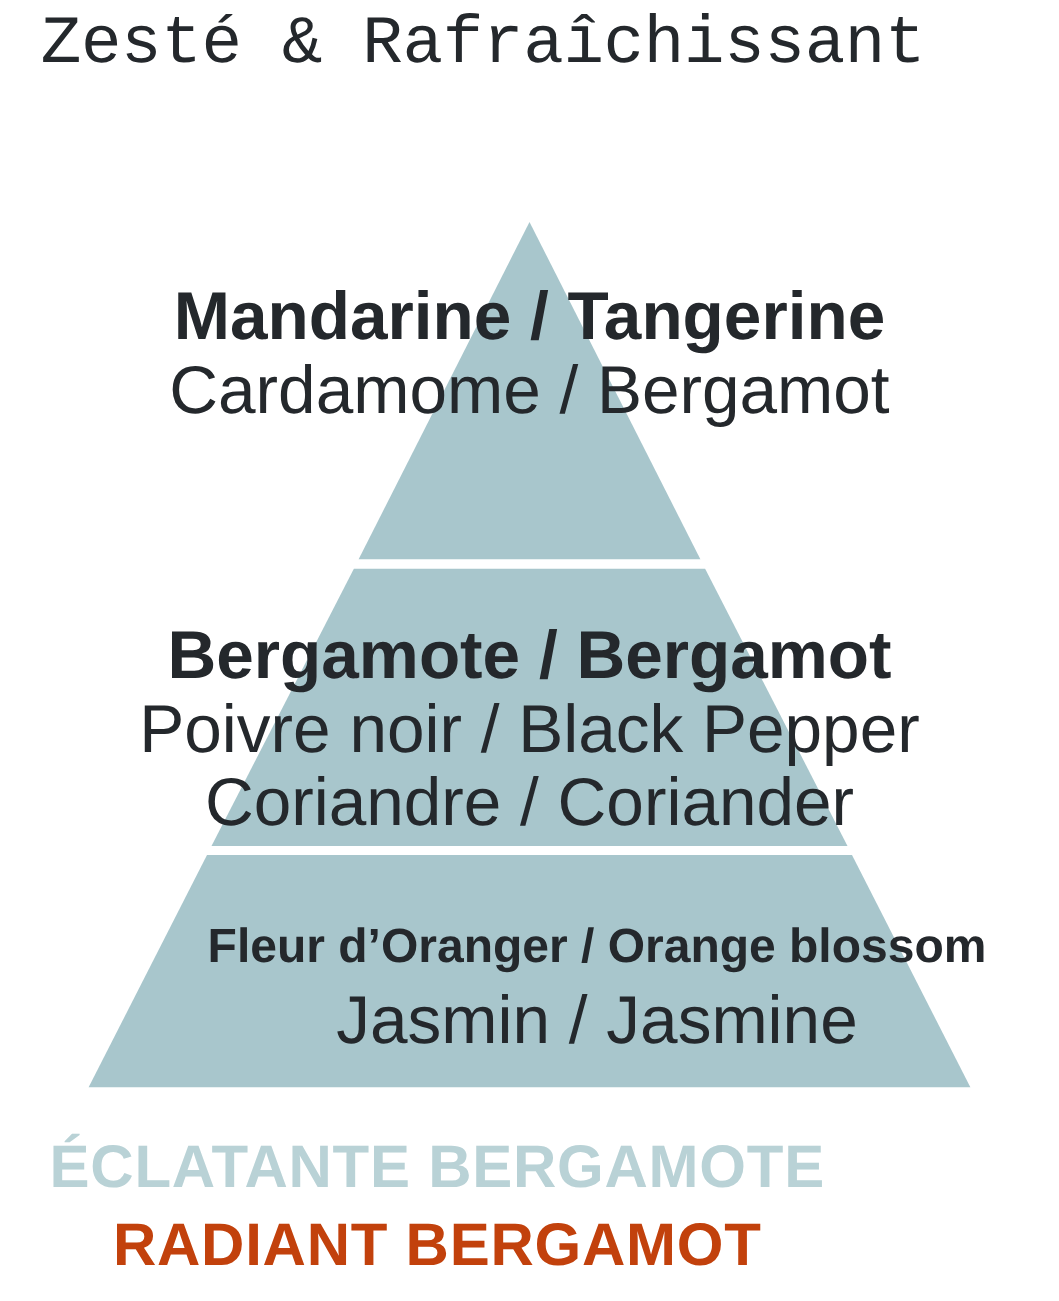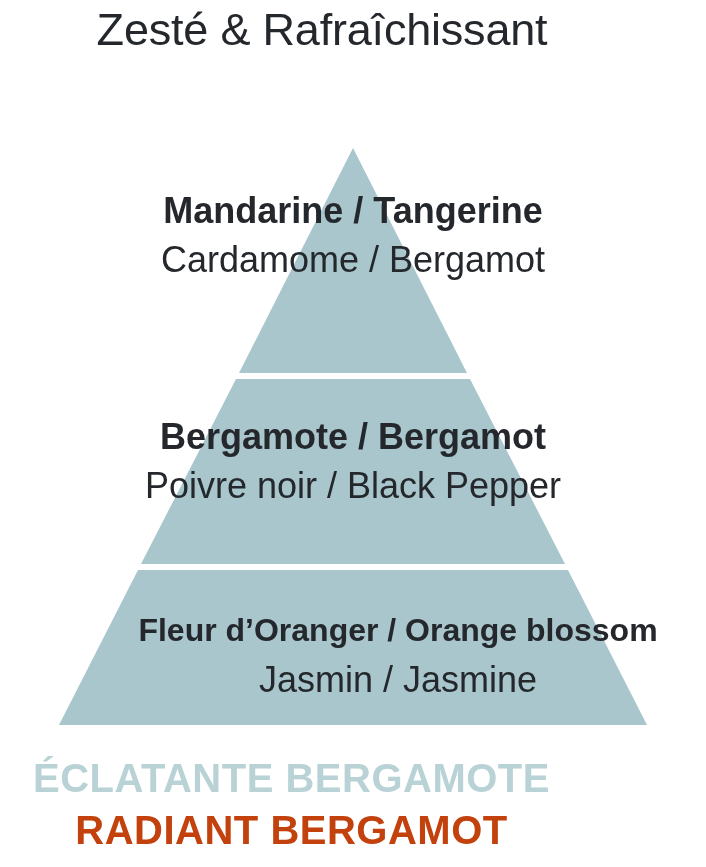--- a/index.html
+++ b/index.html
@@ -24,20 +24,21 @@
 
   
   .heading {
     position: absolute;
     top: 0;
     left: 0;
     width: 644px;
     text-align: center;
     padding-top: 4px;
     box-sizing: border-box;
+    font-family: Liberation Mono, monospace;
   }
   .heading-line {
     font-size: 45px;
     line-height: 52px;
     font-weight: 400;
     letter-spacing: -0.2px;
     color: #24282c;
     white-space: nowrap;
   }
 
@@ -62,21 +63,21 @@
   .layer-bottom { top: 570px; height: 155px; }
 
   .layer-text {
     position: absolute;
     left: 0;
     width: 706px;
     text-align: center;
     z-index: 3;
   }
   .note-line {
-    font-size: 36px;
+    font-size: 45px;
     line-height: 49px;
     font-weight: 400;
     color: #24282c;
     white-space: nowrap;
   }
   .note-line.bold {
     font-weight: 700;
   }
 
   .text-top { top: 186px; }
@@ -124,20 +125,21 @@
   </div>
 
   <div class="pyramid-layer layer-middle">
     <svg class="shape" viewBox="0 0 706 185" preserveAspectRatio="none" width="706" height="185">
       <polygon points="236,0 470,0 565,185 141,185" fill="#a8c6cc"></polygon>
     </svg>
   </div>
   <div class="layer-text text-middle">
     <div class="note-line bold">Bergamote / Bergamot</div>
     <div class="note-line">Poivre noir / Black Pepper</div>
+    <div class="note-line">Coriandre  / Coriander</div>
   </div>
 
   <div class="pyramid-layer layer-bottom">
     <svg class="shape" viewBox="0 0 706 155" preserveAspectRatio="none" width="706" height="155">
       <polygon points="138,0 568,0 647,155 59,155" fill="#a8c6cc"></polygon>
     </svg>
   </div>
   <div class="layer-text text-bottom">
     <div class="note-line bold wide">Fleur d’Oranger / Orange blossom</div>
     <div class="note-line">Jasmin / Jasmine</div>

